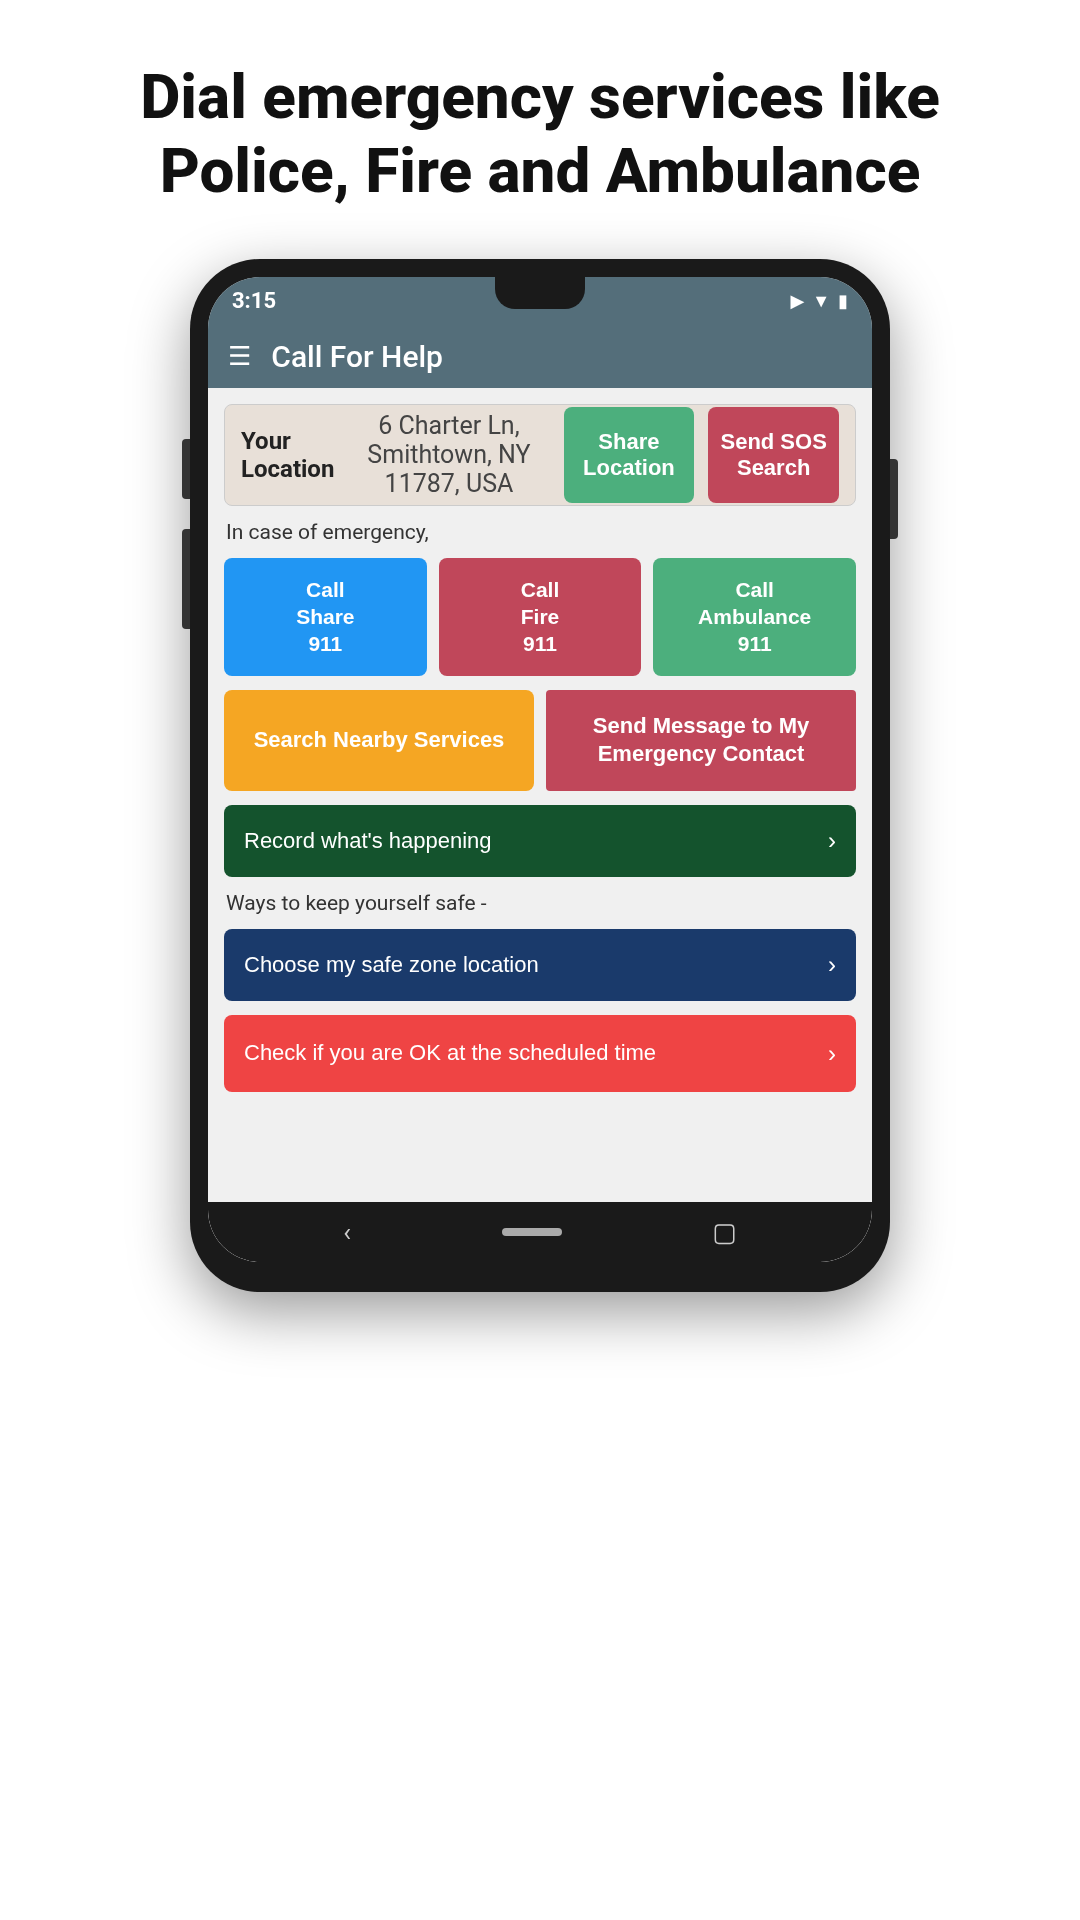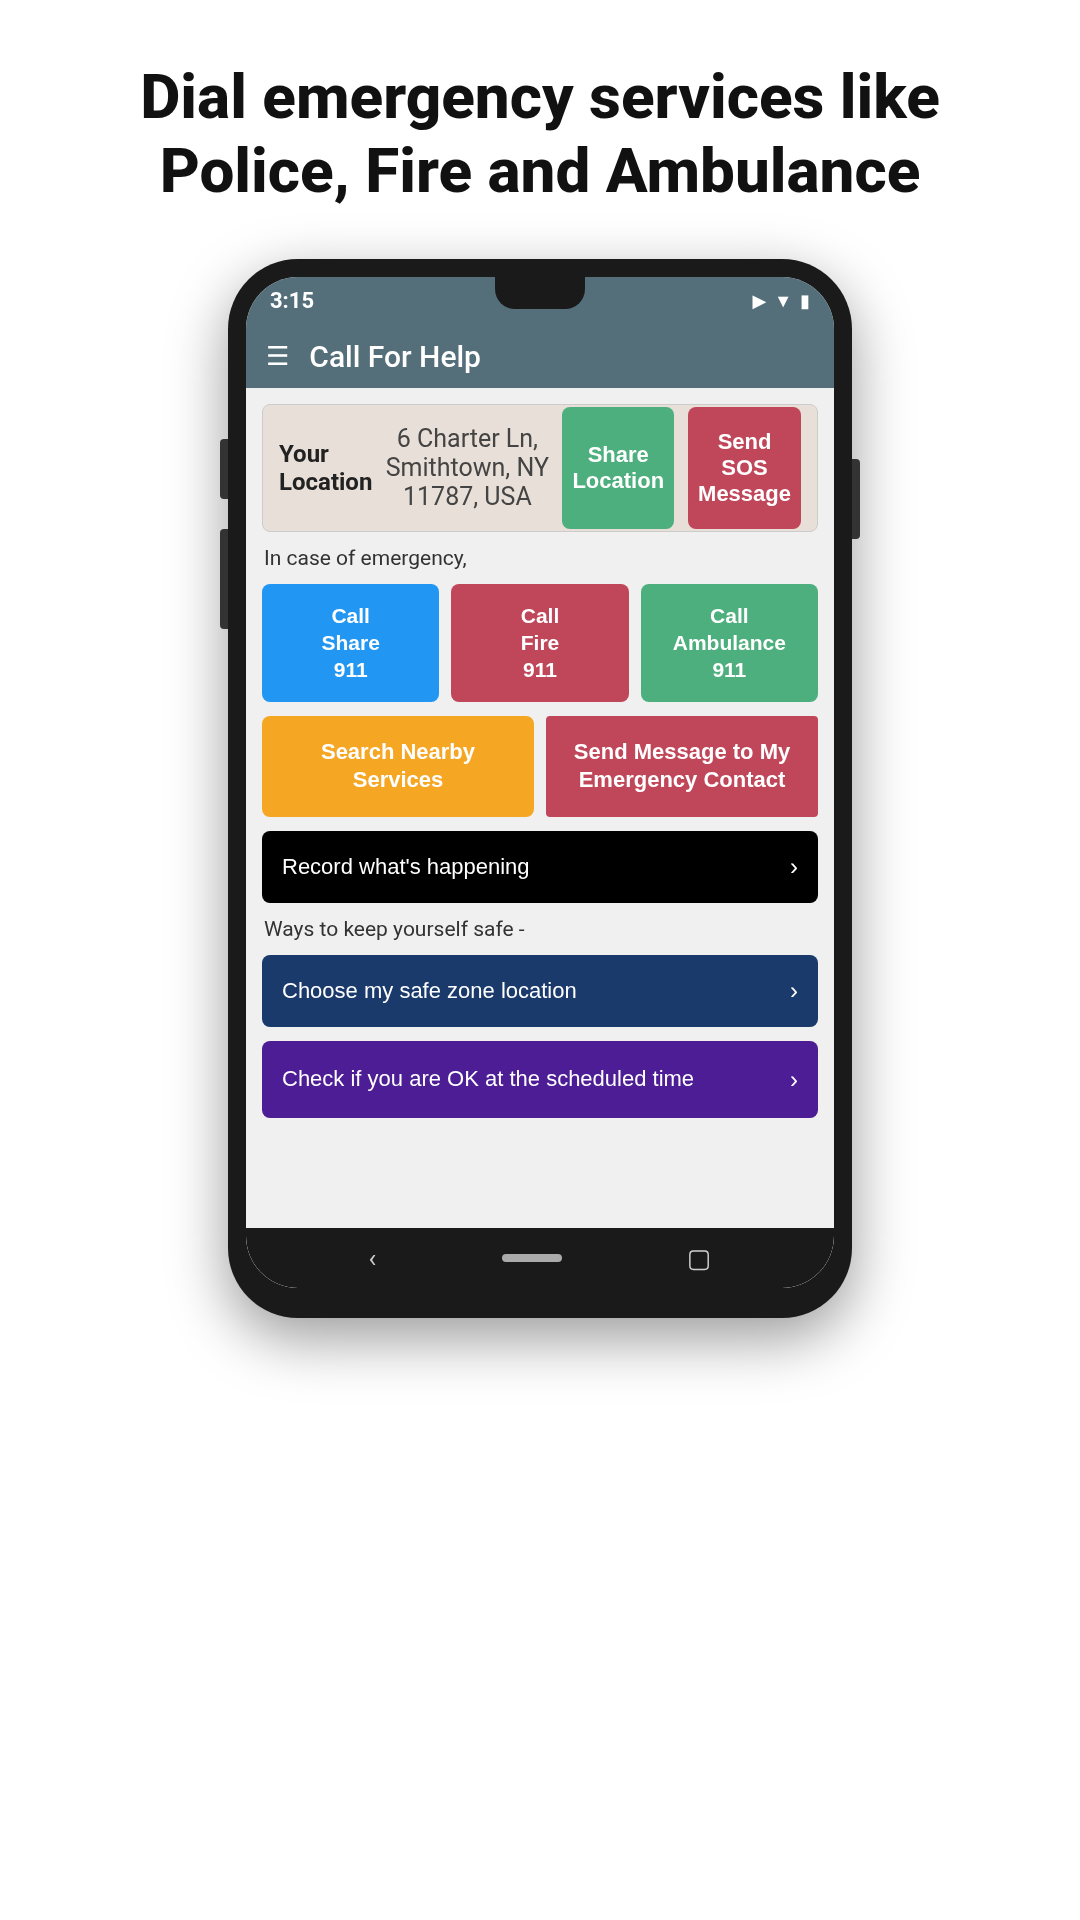--- a/index.html
+++ b/index.html
@@ -19,21 +19,21 @@
       font-size: 62px;
       font-weight: 800;
       text-align: center;
       color: #111;
       padding: 60px 80px 50px;
       line-height: 1.2;
     }
 
     
     .phone-shell {
-      width: 624px;
+      width: 700px;
       background: #1a1a1a;
       border-radius: 70px;
       padding: 18px 18px 30px;
       position: relative;
       box-shadow: 0 20px 60px rgba(0,0,0,0.4);
     }
 
     .phone-inner {
       background: #f0f0f0;
       border-radius: 52px;
@@ -244,21 +244,21 @@
       padding: 22px 10px;
       font-size: 22px;
       font-weight: 700;
       cursor: pointer;
       text-align: center;
       line-height: 1.3;
     }
 
     
     .btn-record {
-      background: #000000;
+      background: #14532d;
       color: white;
       border: none;
       border-radius: 8px;
       padding: 22px 20px;
       font-size: 22px;
       font-weight: 500;
       cursor: pointer;
       text-align: left;
       display: flex;
       justify-content: space-between;
@@ -289,21 +289,21 @@
       font-weight: 500;
       cursor: pointer;
       text-align: left;
       display: flex;
       justify-content: space-between;
       align-items: center;
       width: 100%;
     }
 
     .btn-check-ok {
-      background: #4c1d95;
+      background: #ef4444;
       color: white;
       border: none;
       border-radius: 8px;
       padding: 22px 20px;
       font-size: 22px;
       font-weight: 500;
       cursor: pointer;
       text-align: left;
       display: flex;
       justify-content: space-between;
@@ -405,21 +405,21 @@
       <span class="toolbar-title">Call For Help</span>
     </div>
 
     <div class="app-content">
 
       <div class="location-card">
         <span class="location-title">Your Location</span>
         <span class="location-address">6 Charter Ln, Smithtown, NY 11787, USA</span>
         <div class="location-buttons">
           <button class="btn-share-location">Share Location</button>
-          <button class="btn-send-sos">Send SOS Message</button>
+          <button class="btn-send-sos">Send SOS Search</button>
         </div>
       </div>
 
       <span class="emergency-label">In case of emergency,</span>
 
       <div class="emergency-grid">
         <button class="btn-call-police">
           <span>Call</span><br>
           <span>Share</span><br>
           <span>911</span>

